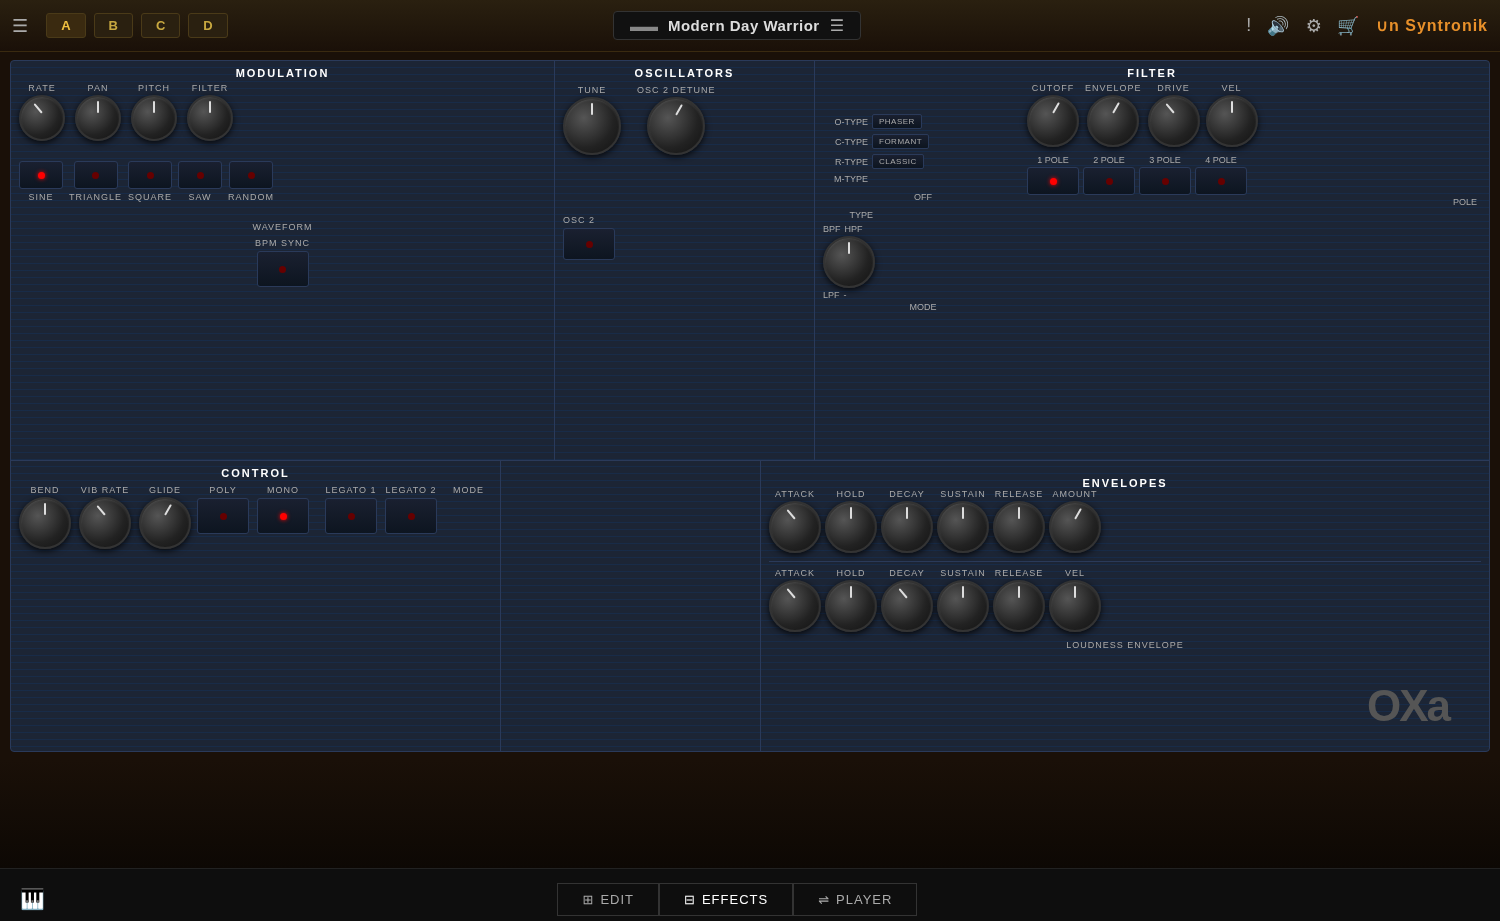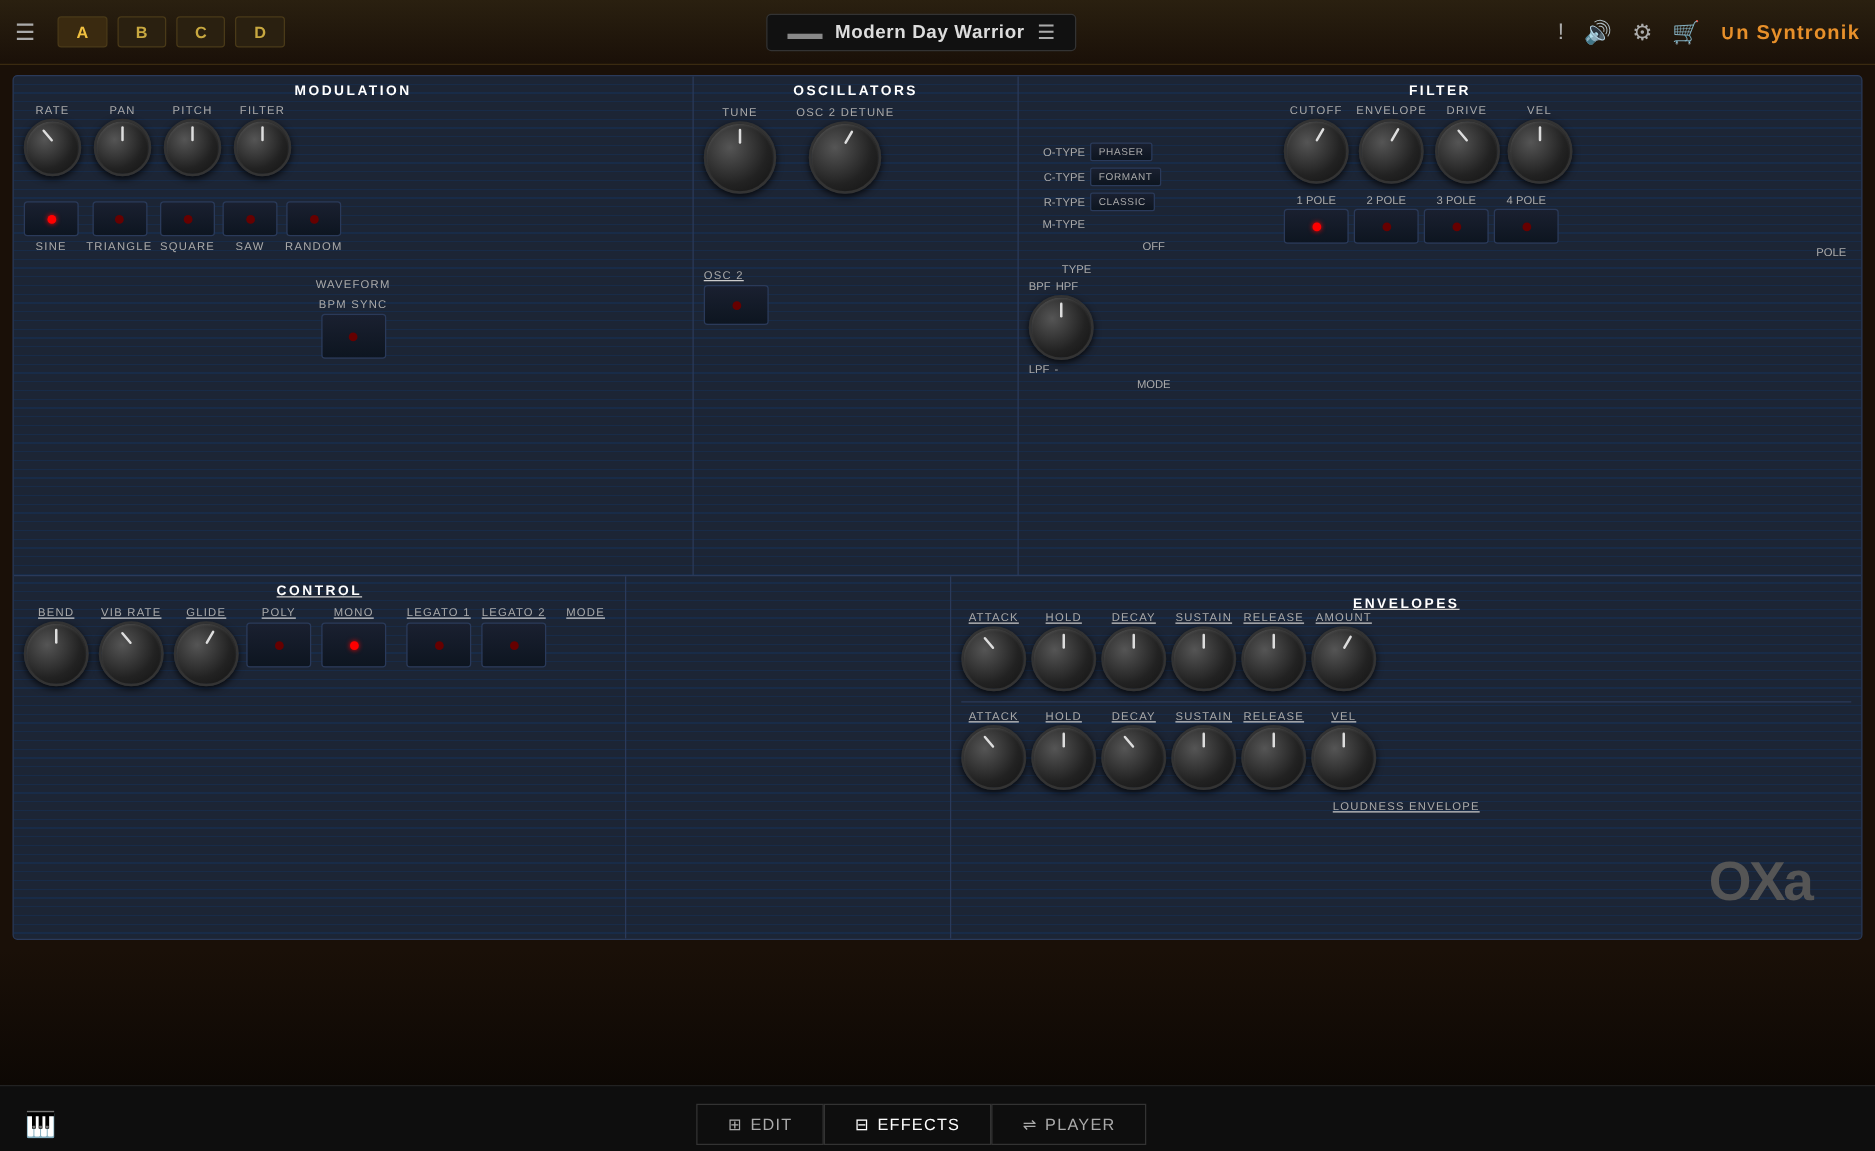--- a/index.html
+++ b/index.html
@@ -189,21 +189,20 @@
       flex-direction: column;
       align-items: center;
       gap: 3px;
       margin-top: 6px;
     }
 
     
     .bottom-sections {
       display: flex;
       height: 290px;
-      text-decoration: underline;
     }
     .control-section {
       width: 490px;
       border-right: 1px solid #2a3a5a;
       padding: 6px 8px;
     }
     .osc2-envelope-section {
       width: 260px;
       border-right: 1px solid #2a3a5a;
       padding: 6px 8px;
@@ -517,21 +516,21 @@
               </div>
             </div>
             <div class="knob-group">
               <div class="knob-label">OSC 2 DETUNE</div>
               <div class="knob large-knob">
                 <div class="knob-indicator right"></div>
               </div>
             </div>
           </div>
 
-          <div style="margin-top: 60px; display:flex; flex-direction:column; align-items:flex-start; gap:3px;text-decoration:underline;">
+          <div style="margin-top: 60px; display:flex; flex-direction:column; align-items:flex-start; gap:3px;">
             <div class="knob-label">OSC 2</div>
             <div class="osc2-btn">
               <div class="led"></div>
             </div>
           </div>
         </div>
 
         <div class="filter-section">
           <div class="section-title">FILTER</div>
           <div style="display:flex; gap:4px;">

